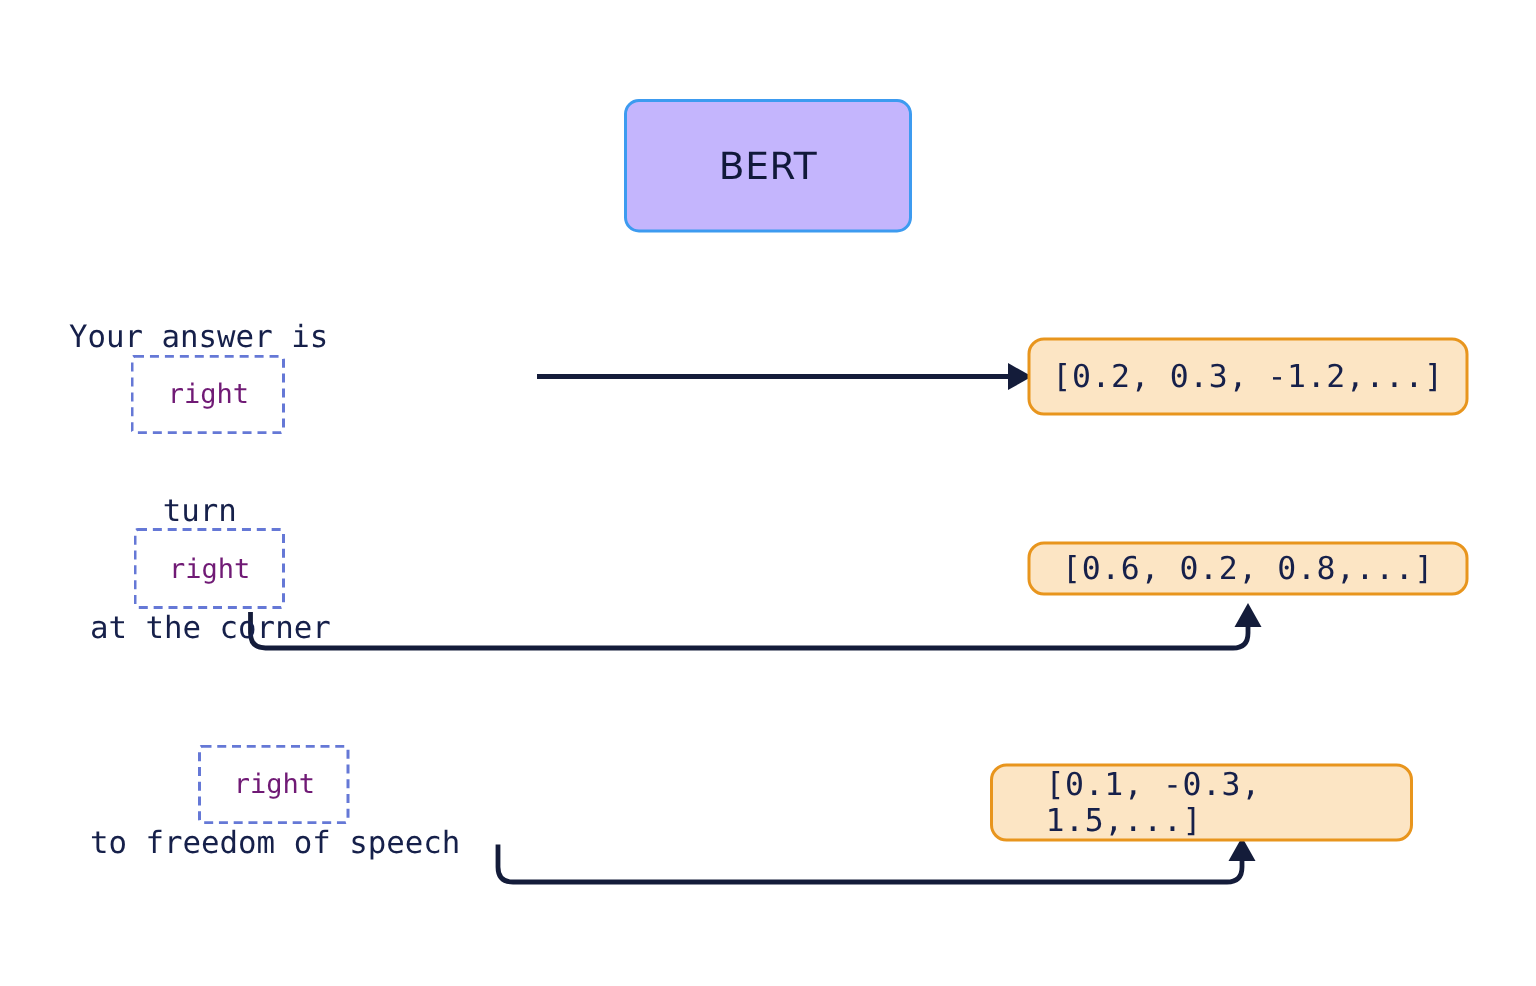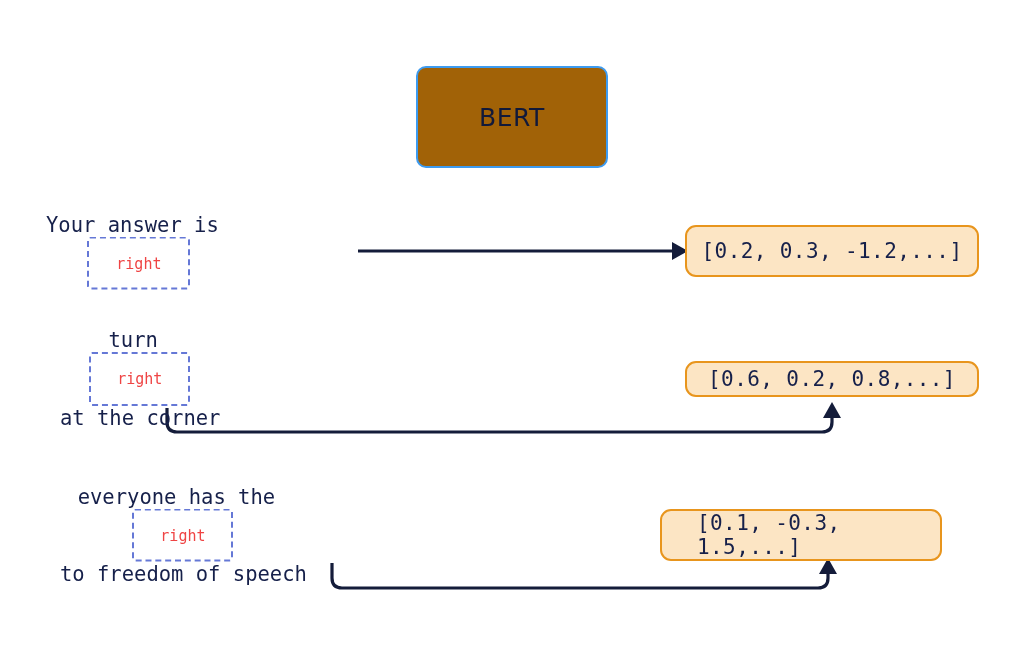--- a/index.html
+++ b/index.html
@@ -21,23 +21,23 @@
     width: 1024px;
     height: 657px;
   }
 
   
   .model-box {
     position: absolute;
     left: 416px;
     top: 66px;
     width: 192px;
-    height: 102px;
+    height: 89px;
     box-sizing: border-box;
-    background: #a16207;
+    background: #c4b5fd;
     border: 2px solid #3d9bf0;
     border-radius: 10px;
     display: flex;
     align-items: center;
     justify-content: center;
   }
   .model-box-label {
     font-family: "DejaVu Sans", "Liberation Sans", sans-serif;
     font-size: 25px;
     color: #11193a;
@@ -66,22 +66,22 @@
     display: inline-block;
   }
   .seg-pre { margin-right: 0px; }
   .highlight-token {
     display: inline-flex;
     align-items: center;
     justify-content: center;
     box-sizing: border-box;
     border: 2px dashed #6578d6;
     border-radius: 3px;
-    color: #ef4444;
-    font-size: 15px;
+    color: #701a75;
+    font-size: 18px;
   }
 
   
   .vector-box {
     position: absolute;
     box-sizing: border-box;
     background: #fce5c4;
     border: 2.5px solid #e8951d;
     border-radius: 11px;
     display: flex;
@@ -152,20 +152,19 @@
     <div class="sentence" style="left:46px; top:0;">
       <span class="seg seg-pre">turn</span>
       <span class="highlight-token" style="margin-left:13px; width:101px; height:54px;">right</span>
       <span class="seg" style="margin-left:14px;">at the corner</span>
     </div>
     <div class="vector-box" style="left:685px; top:0; width:294px; height:36px;">[0.6, 0.2, 0.8,...]</div>
   </div>
 
   <div class="row" style="top:535px;">
     <div class="sentence" style="left:46px; top:0;">
-      <span class="seg seg-pre">everyone has the</span>
       <span class="highlight-token" style="margin-left:13px; width:101px; height:53px;">right</span>
       <span class="seg" style="margin-left:14px;">to freedom of speech</span>
     </div>
     <div class="vector-box" style="left:660px; top:0; width:282px; height:52px;padding-left:35px;">[0.1, -0.3, 1.5,...]</div>
   </div>
 
 </div>
 
 </body></html>

